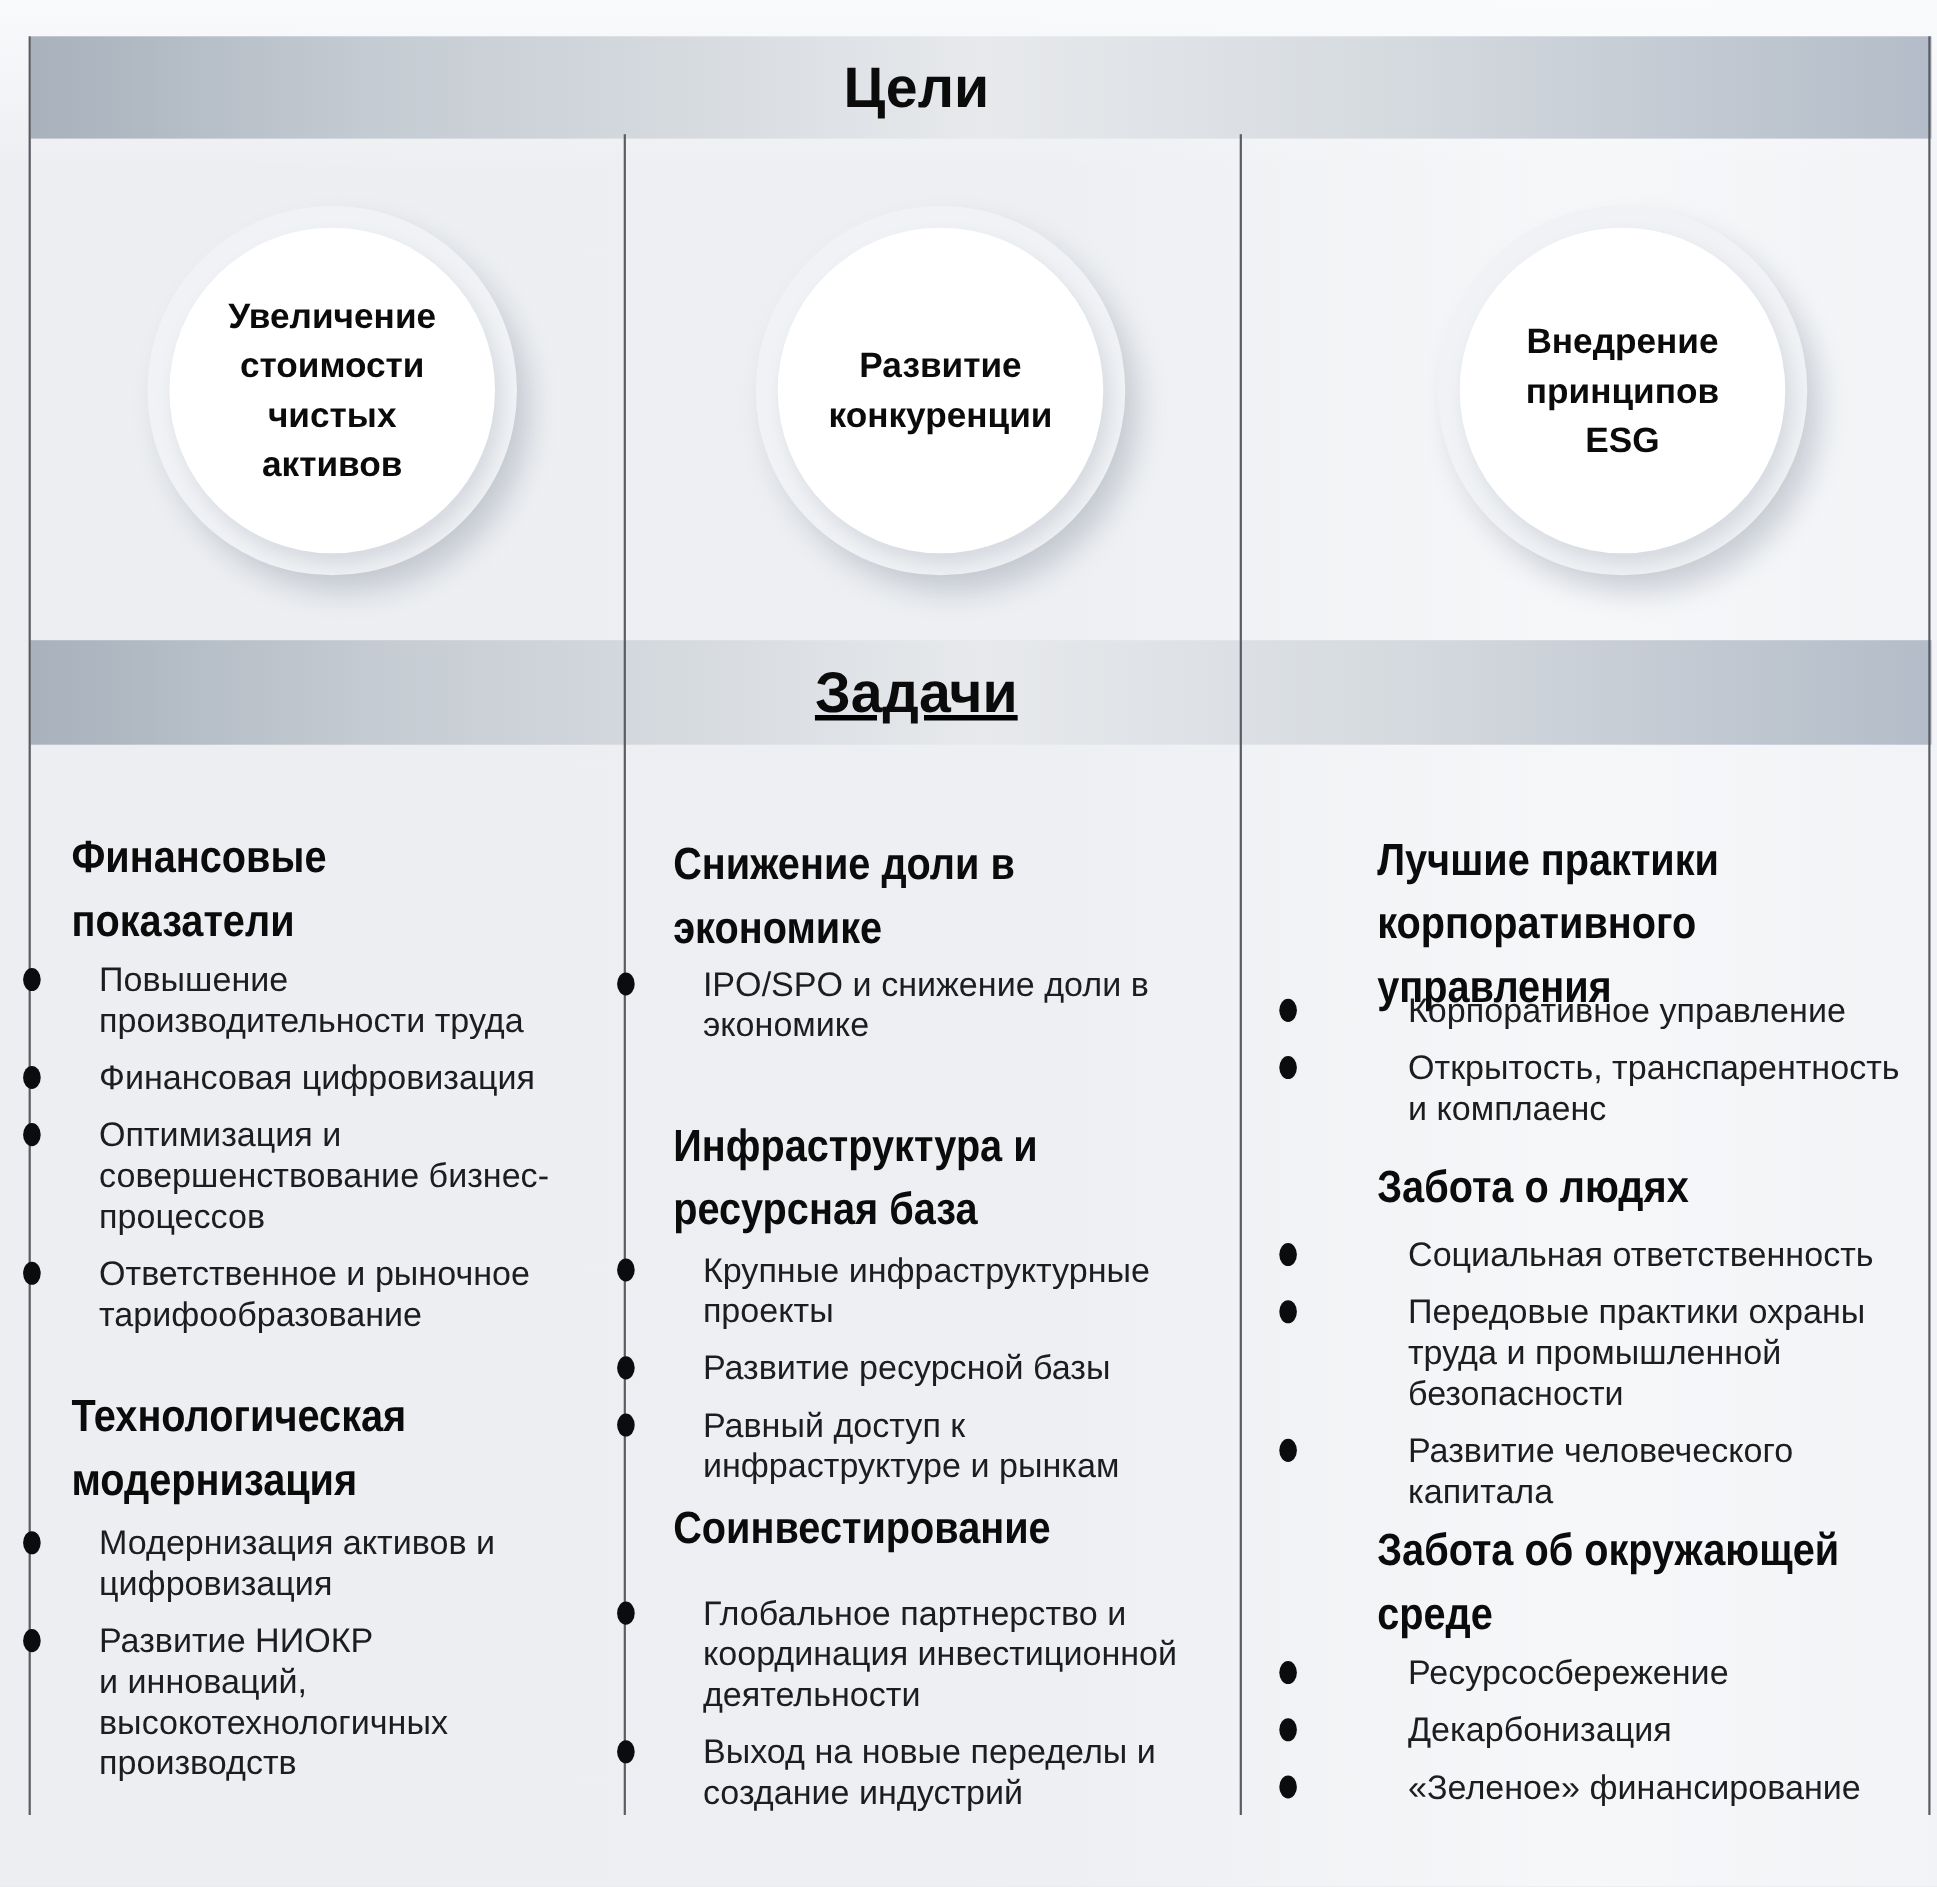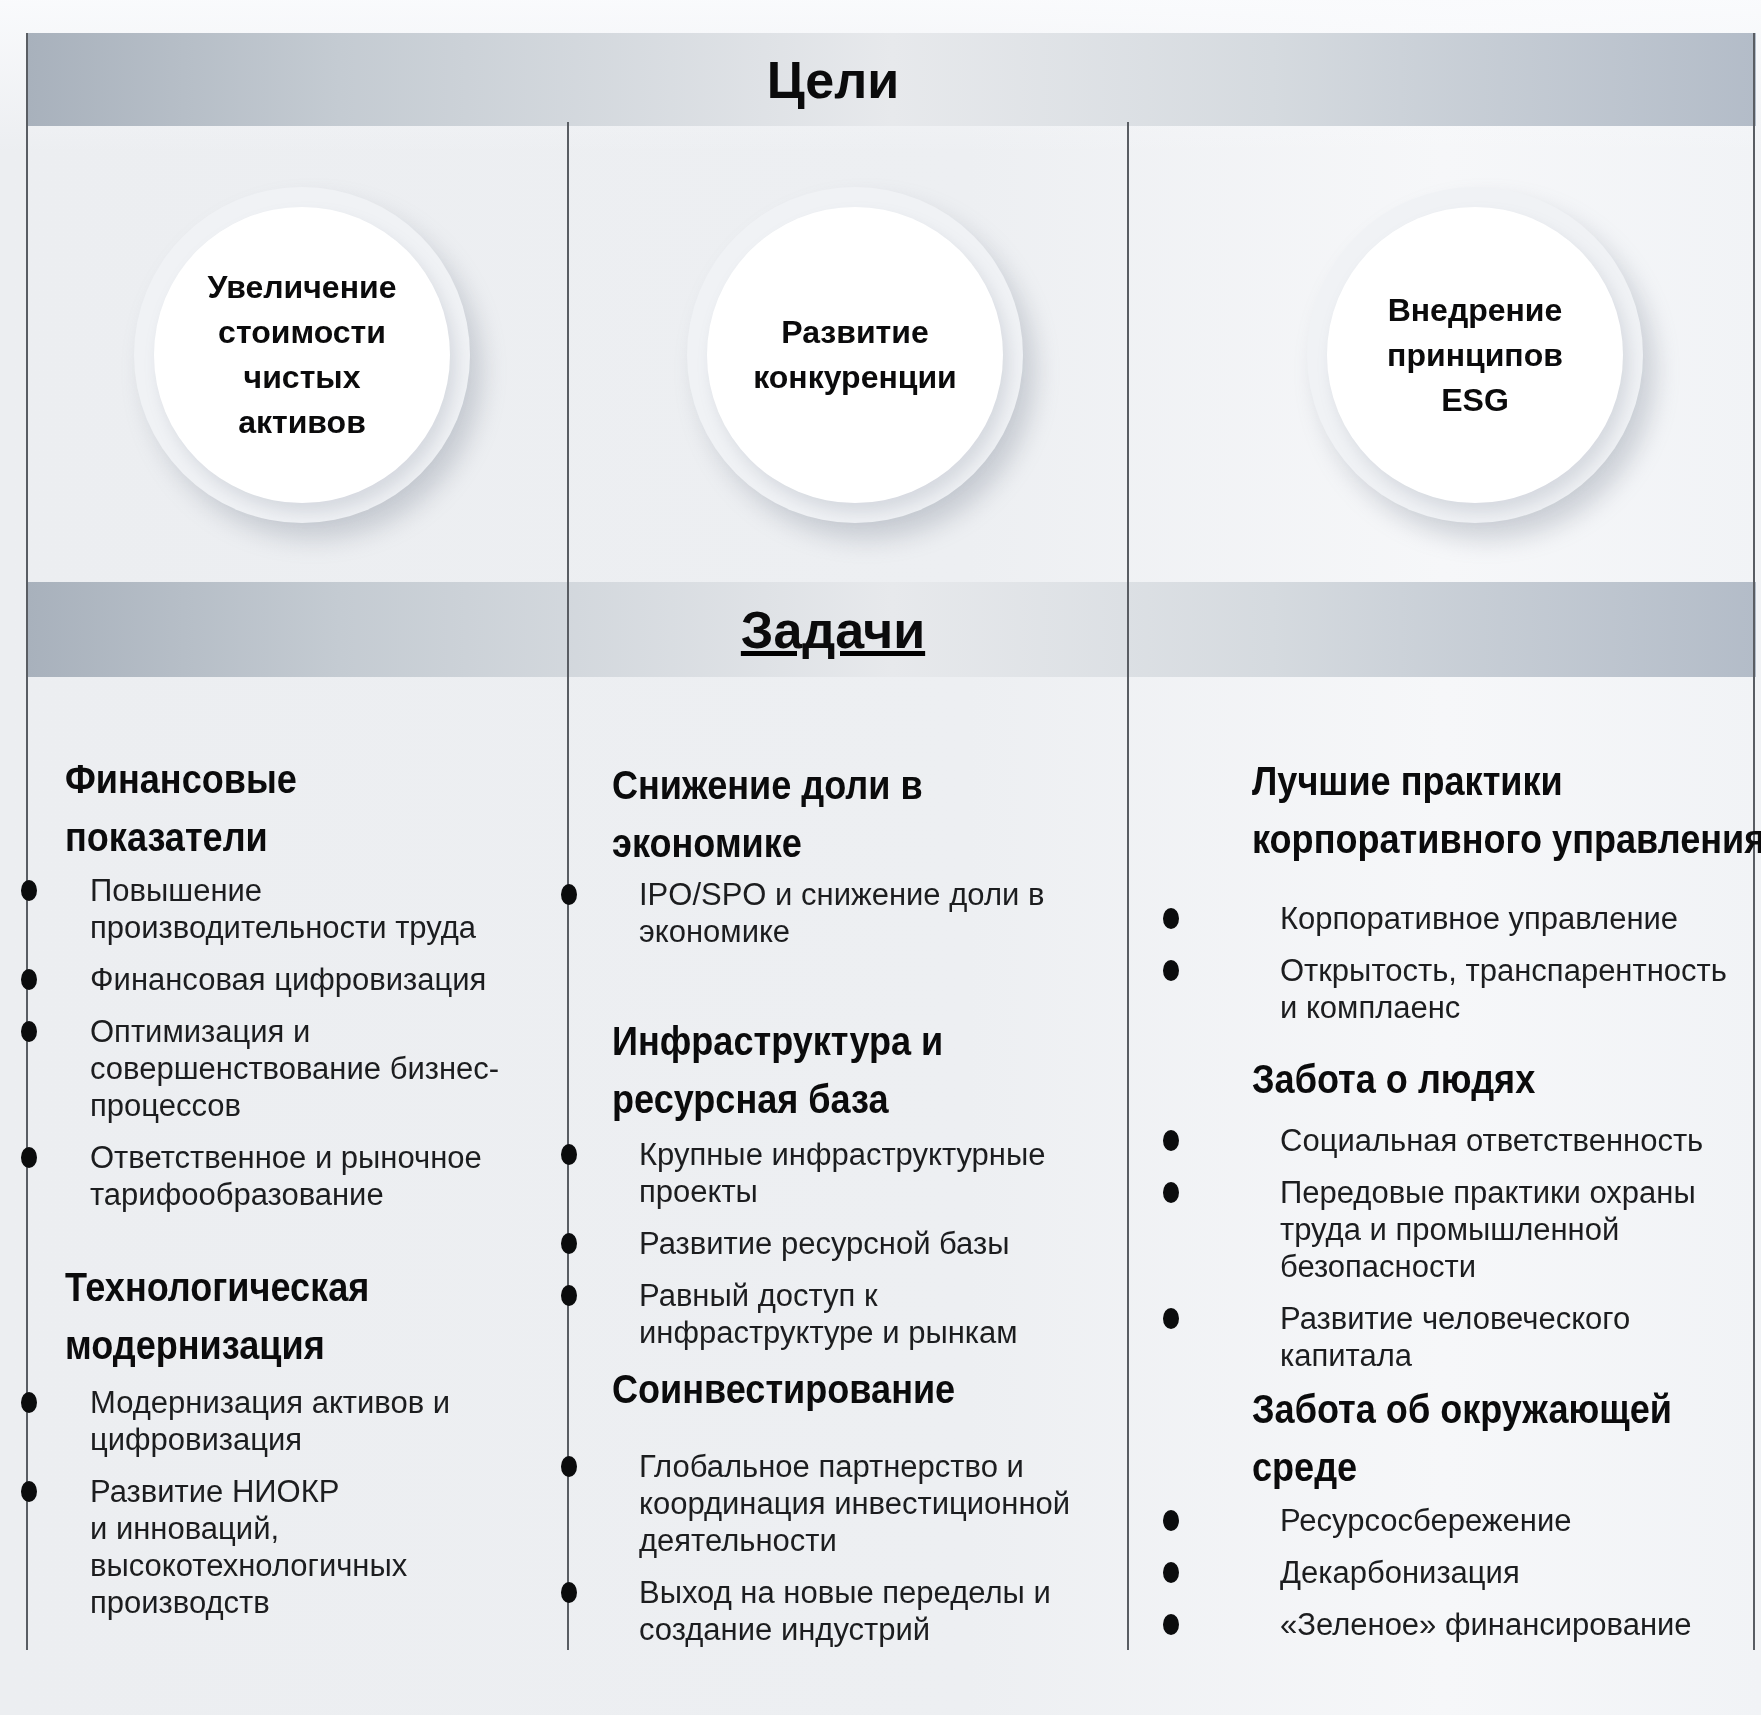--- a/index.html
+++ b/index.html
@@ -43,21 +43,21 @@
     margin:auto;width:296px;height:296px;border-radius:50%;
     background:#ffffff;
     box-shadow:6px 10px 16px rgba(124,134,148,.22);
     display:flex;align-items:center;justify-content:center;text-align:center;
   }
   .goal-label{
     font-size:32px;line-height:45px;font-weight:700;color:#0b0b0c;
     white-space:pre-line;
   }
   
-  .col{position:absolute;top:0;height:1715px;z-index:3;padding-left:38px;}
+  .col{position:absolute;top:0;height:1715px;z-index:3;}
   #col-1{left:27px; width:540px; --hi:38px; --bi:63px;}
   #col-2{left:567px;width:560px; --hi:45px; --bi:72px;}
   #col-3{left:1127px;width:629px;margin-left:42px;--hi:83px; --bi:111px;}
   .h{
     position:absolute;left:var(--hi);margin:0;
     font-size:41px;line-height:58px;font-weight:700;color:#0b0b0c;
     white-space:pre-line;transform:scaleX(.88);transform-origin:left top;
   }
   .ul{position:absolute;left:0;margin:0;padding:0;list-style:none;width:100%;}
   .li{position:relative;padding-left:var(--bi);margin-bottom:15px;}

